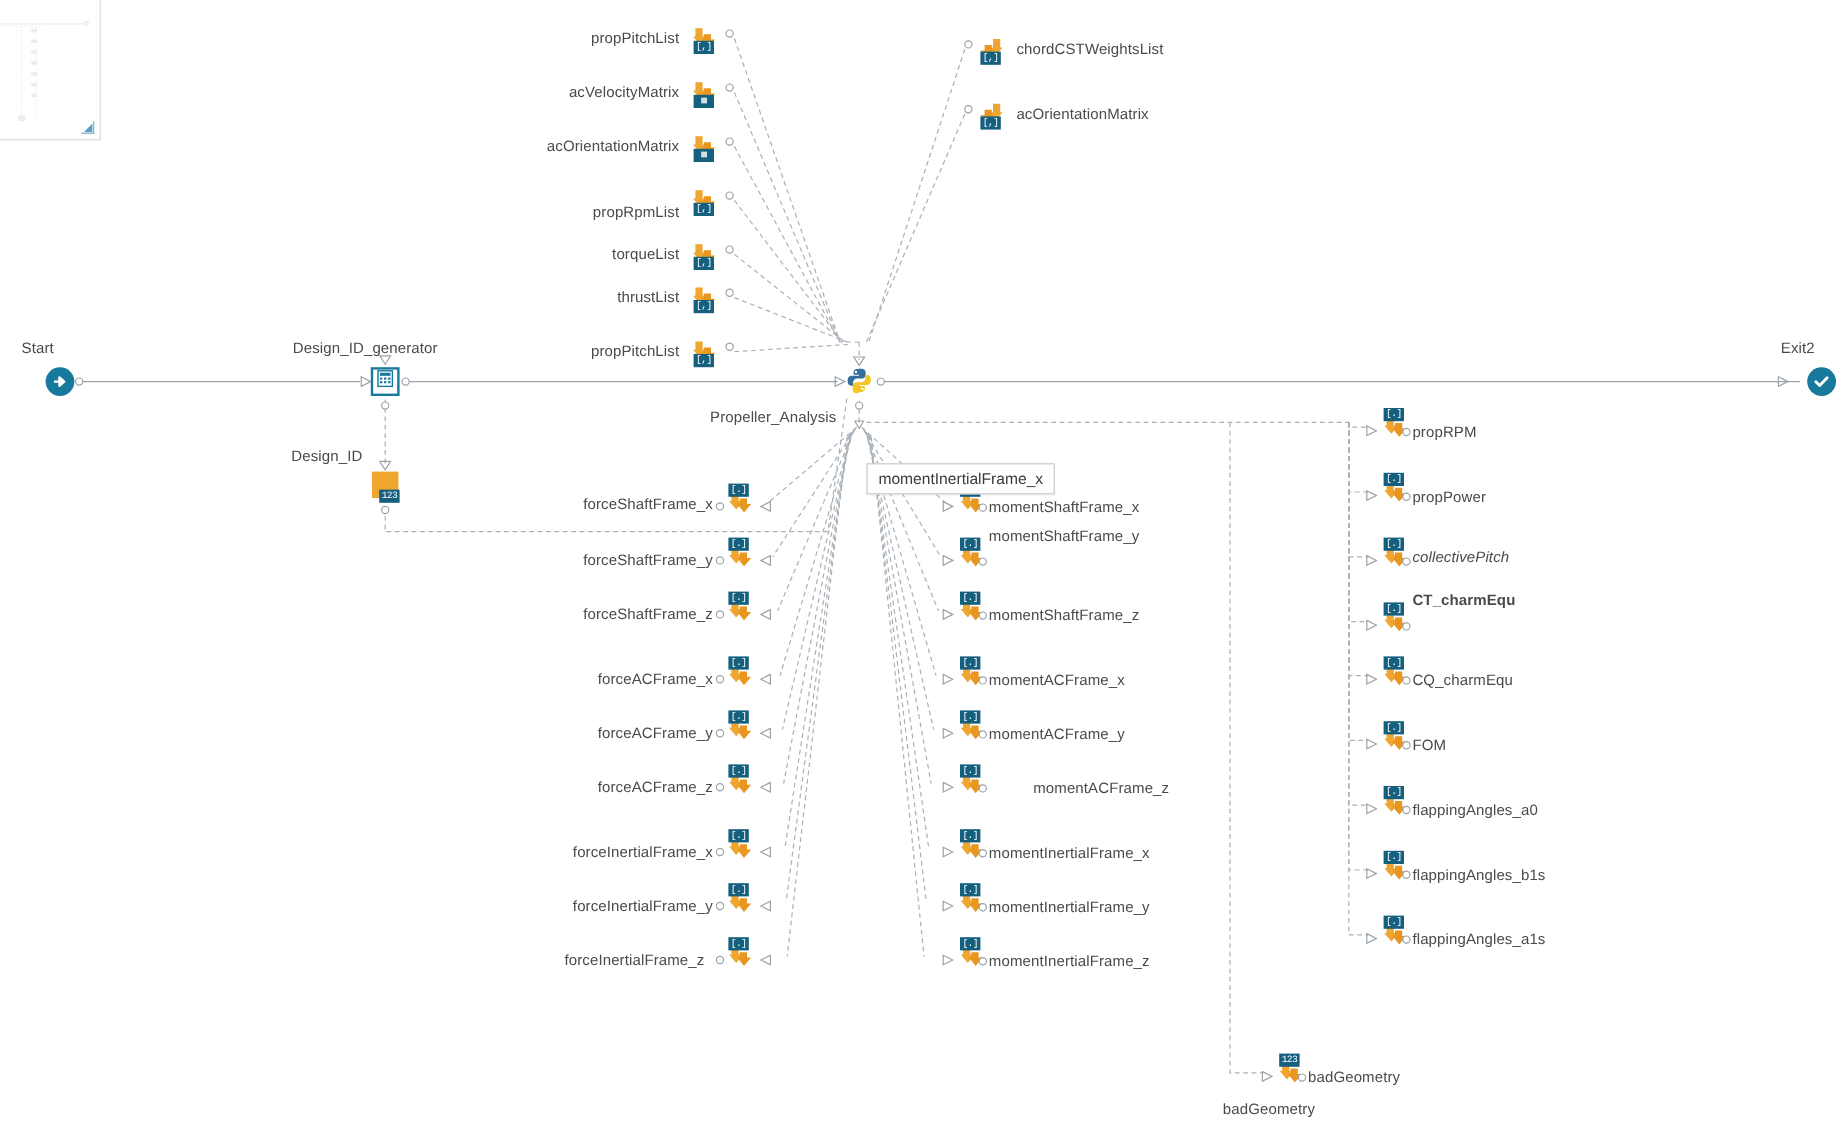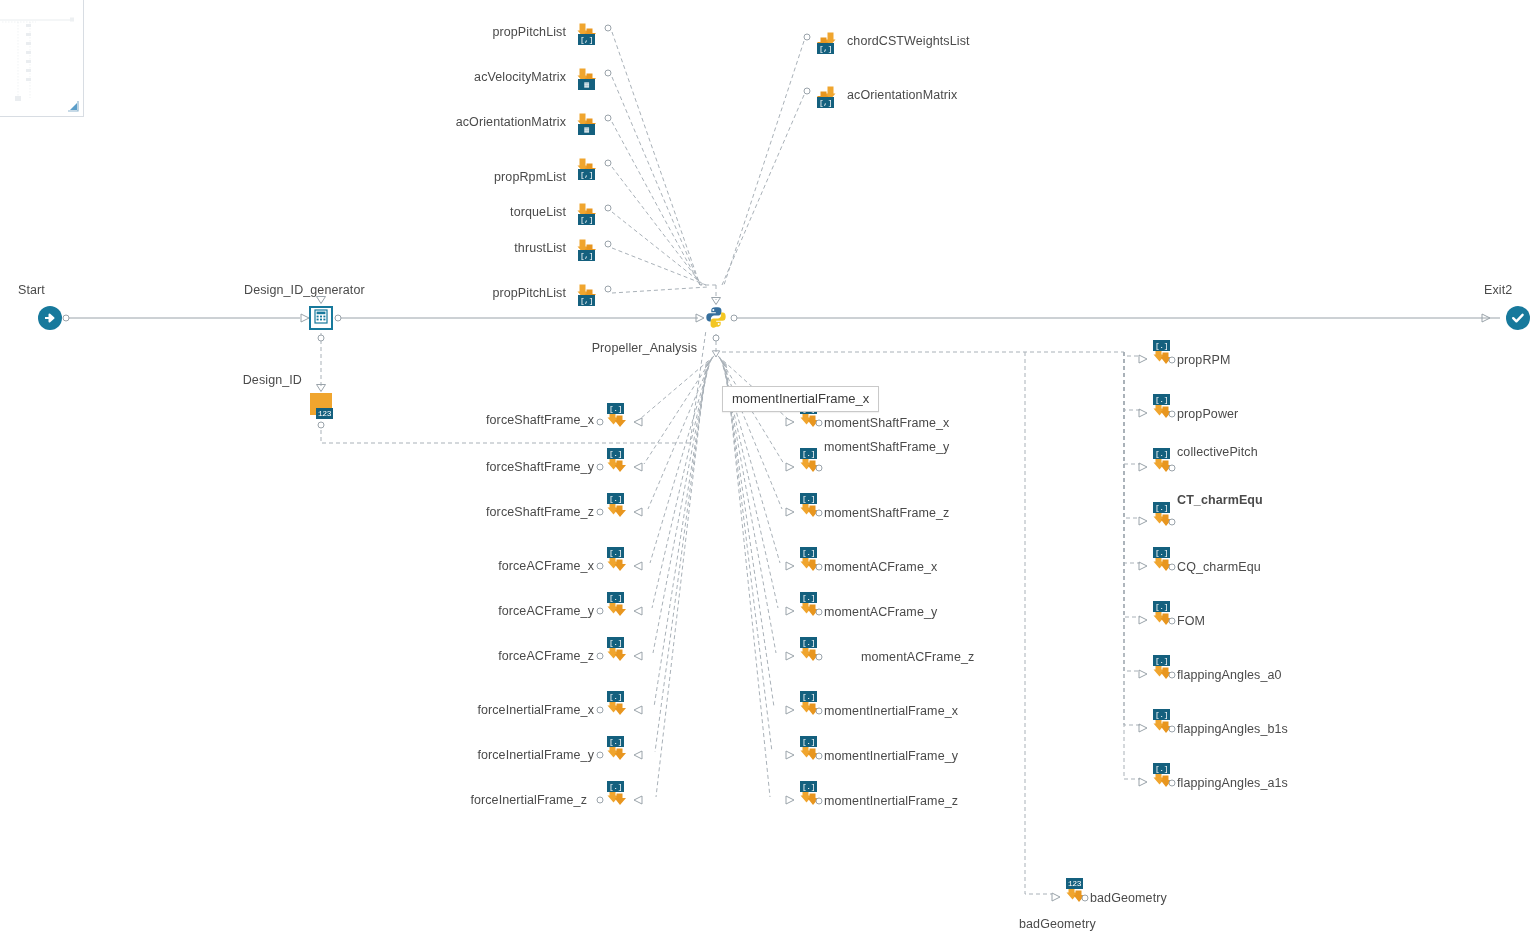--- a/index.html
+++ b/index.html
@@ -680,21 +680,21 @@
       </div>
       <div class="varnode" style="left: 1164px; top: 464px;">
         <div class="arrow-ico"><svg width="22" height="22" viewBox="0 0 22 22">
             <g>
               <path d="M3.5 2.5 L9.5 2.5 L9.5 9.5 L13.5 9.5 L7.5 16.5 L1.5 9.5 L3.5 9.5 Z" fill="#f0a52e"></path>
               <path d="M10.5 7.5 L16.5 7.5 L16.5 12 L20 12 L14 19 L8.5 12 L10.5 12 Z" fill="#e8961f"></path>
             </g>
           </svg></div>
         <span class="badge above">[.]</span>
       </div>
-      <div class="nlabel right" style="left: 1177px; top: 452px;">collectivePitch</div>
+      <div class="nlabel right" style="left: 1177px; top: 464px; font-style: italic;">collectivePitch</div>
       <div class="port" style="left: 1172px; top: 468px;"></div>
       <div class="htri" style="left: 1143px; top: 467px;">
         <svg width="10" height="10" viewBox="0 0 10 10">
           <path d="M1 1 L9 5 L1 9 Z" fill="none" stroke="#9aa3aa" stroke-width="1"></path>
         </svg>
       </div>
       <div class="varnode" style="left: 1164px; top: 518px;">
         <div class="arrow-ico"><svg width="22" height="22" viewBox="0 0 22 22">
             <g>
               <path d="M3.5 2.5 L9.5 2.5 L9.5 9.5 L13.5 9.5 L7.5 16.5 L1.5 9.5 L3.5 9.5 Z" fill="#f0a52e"></path>

